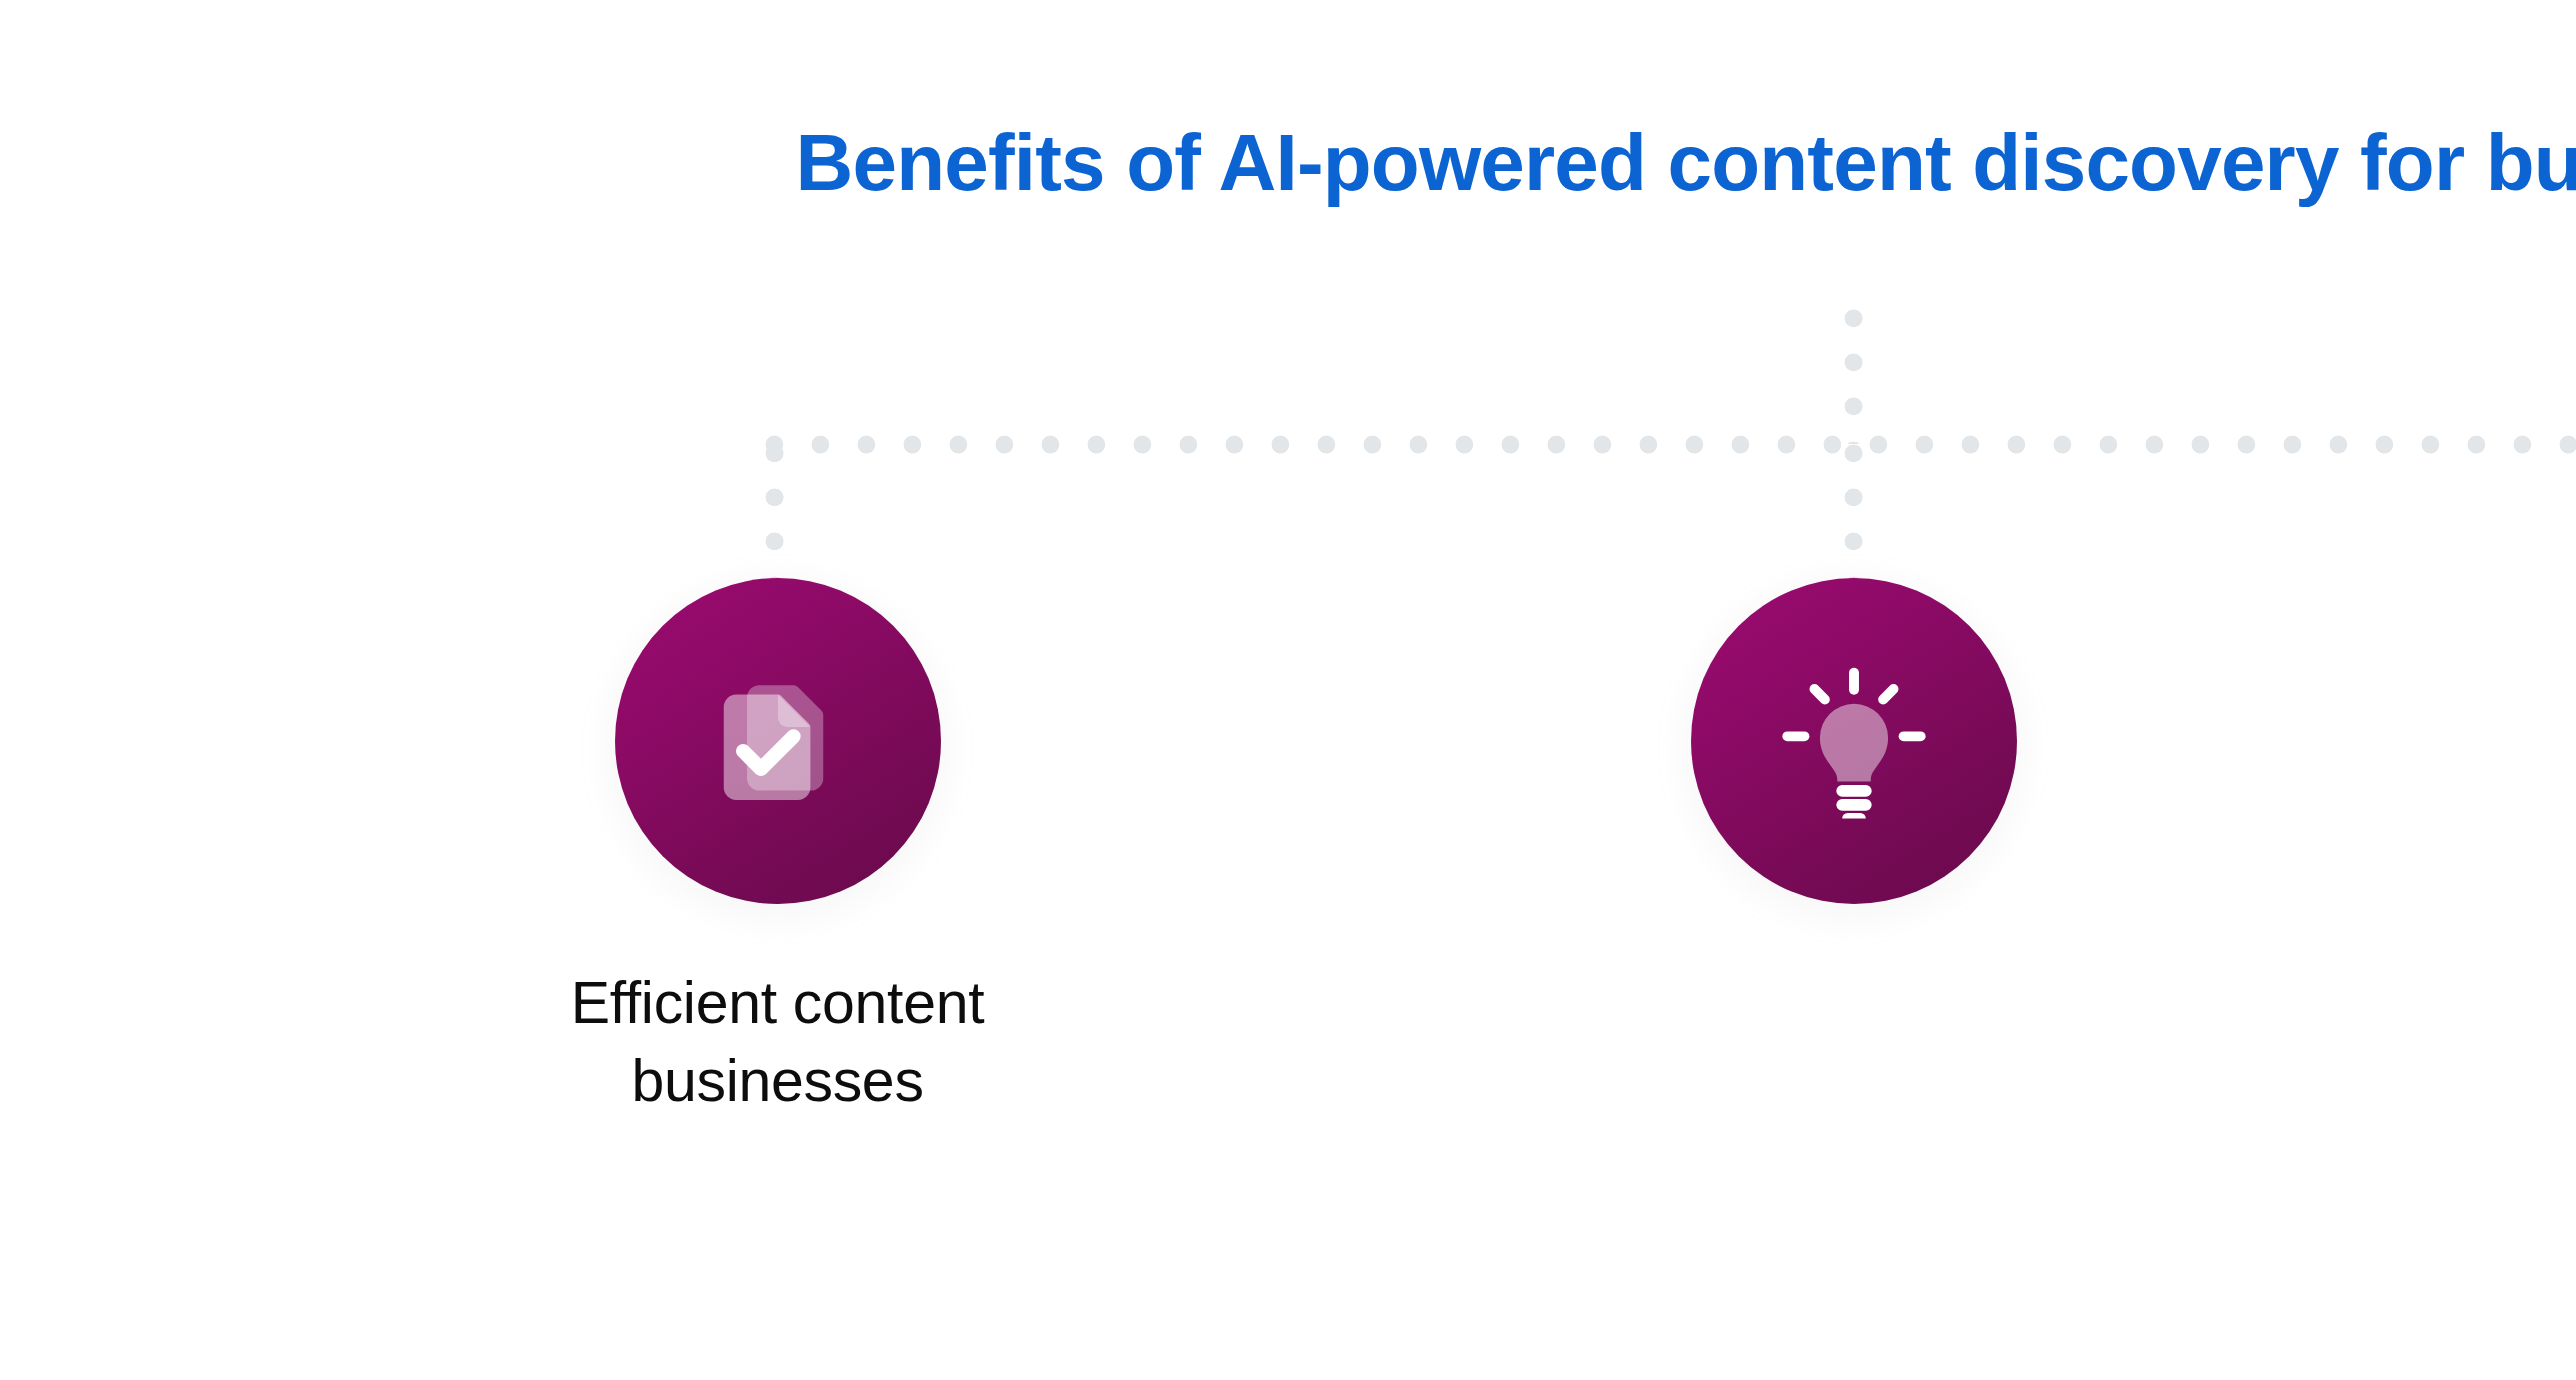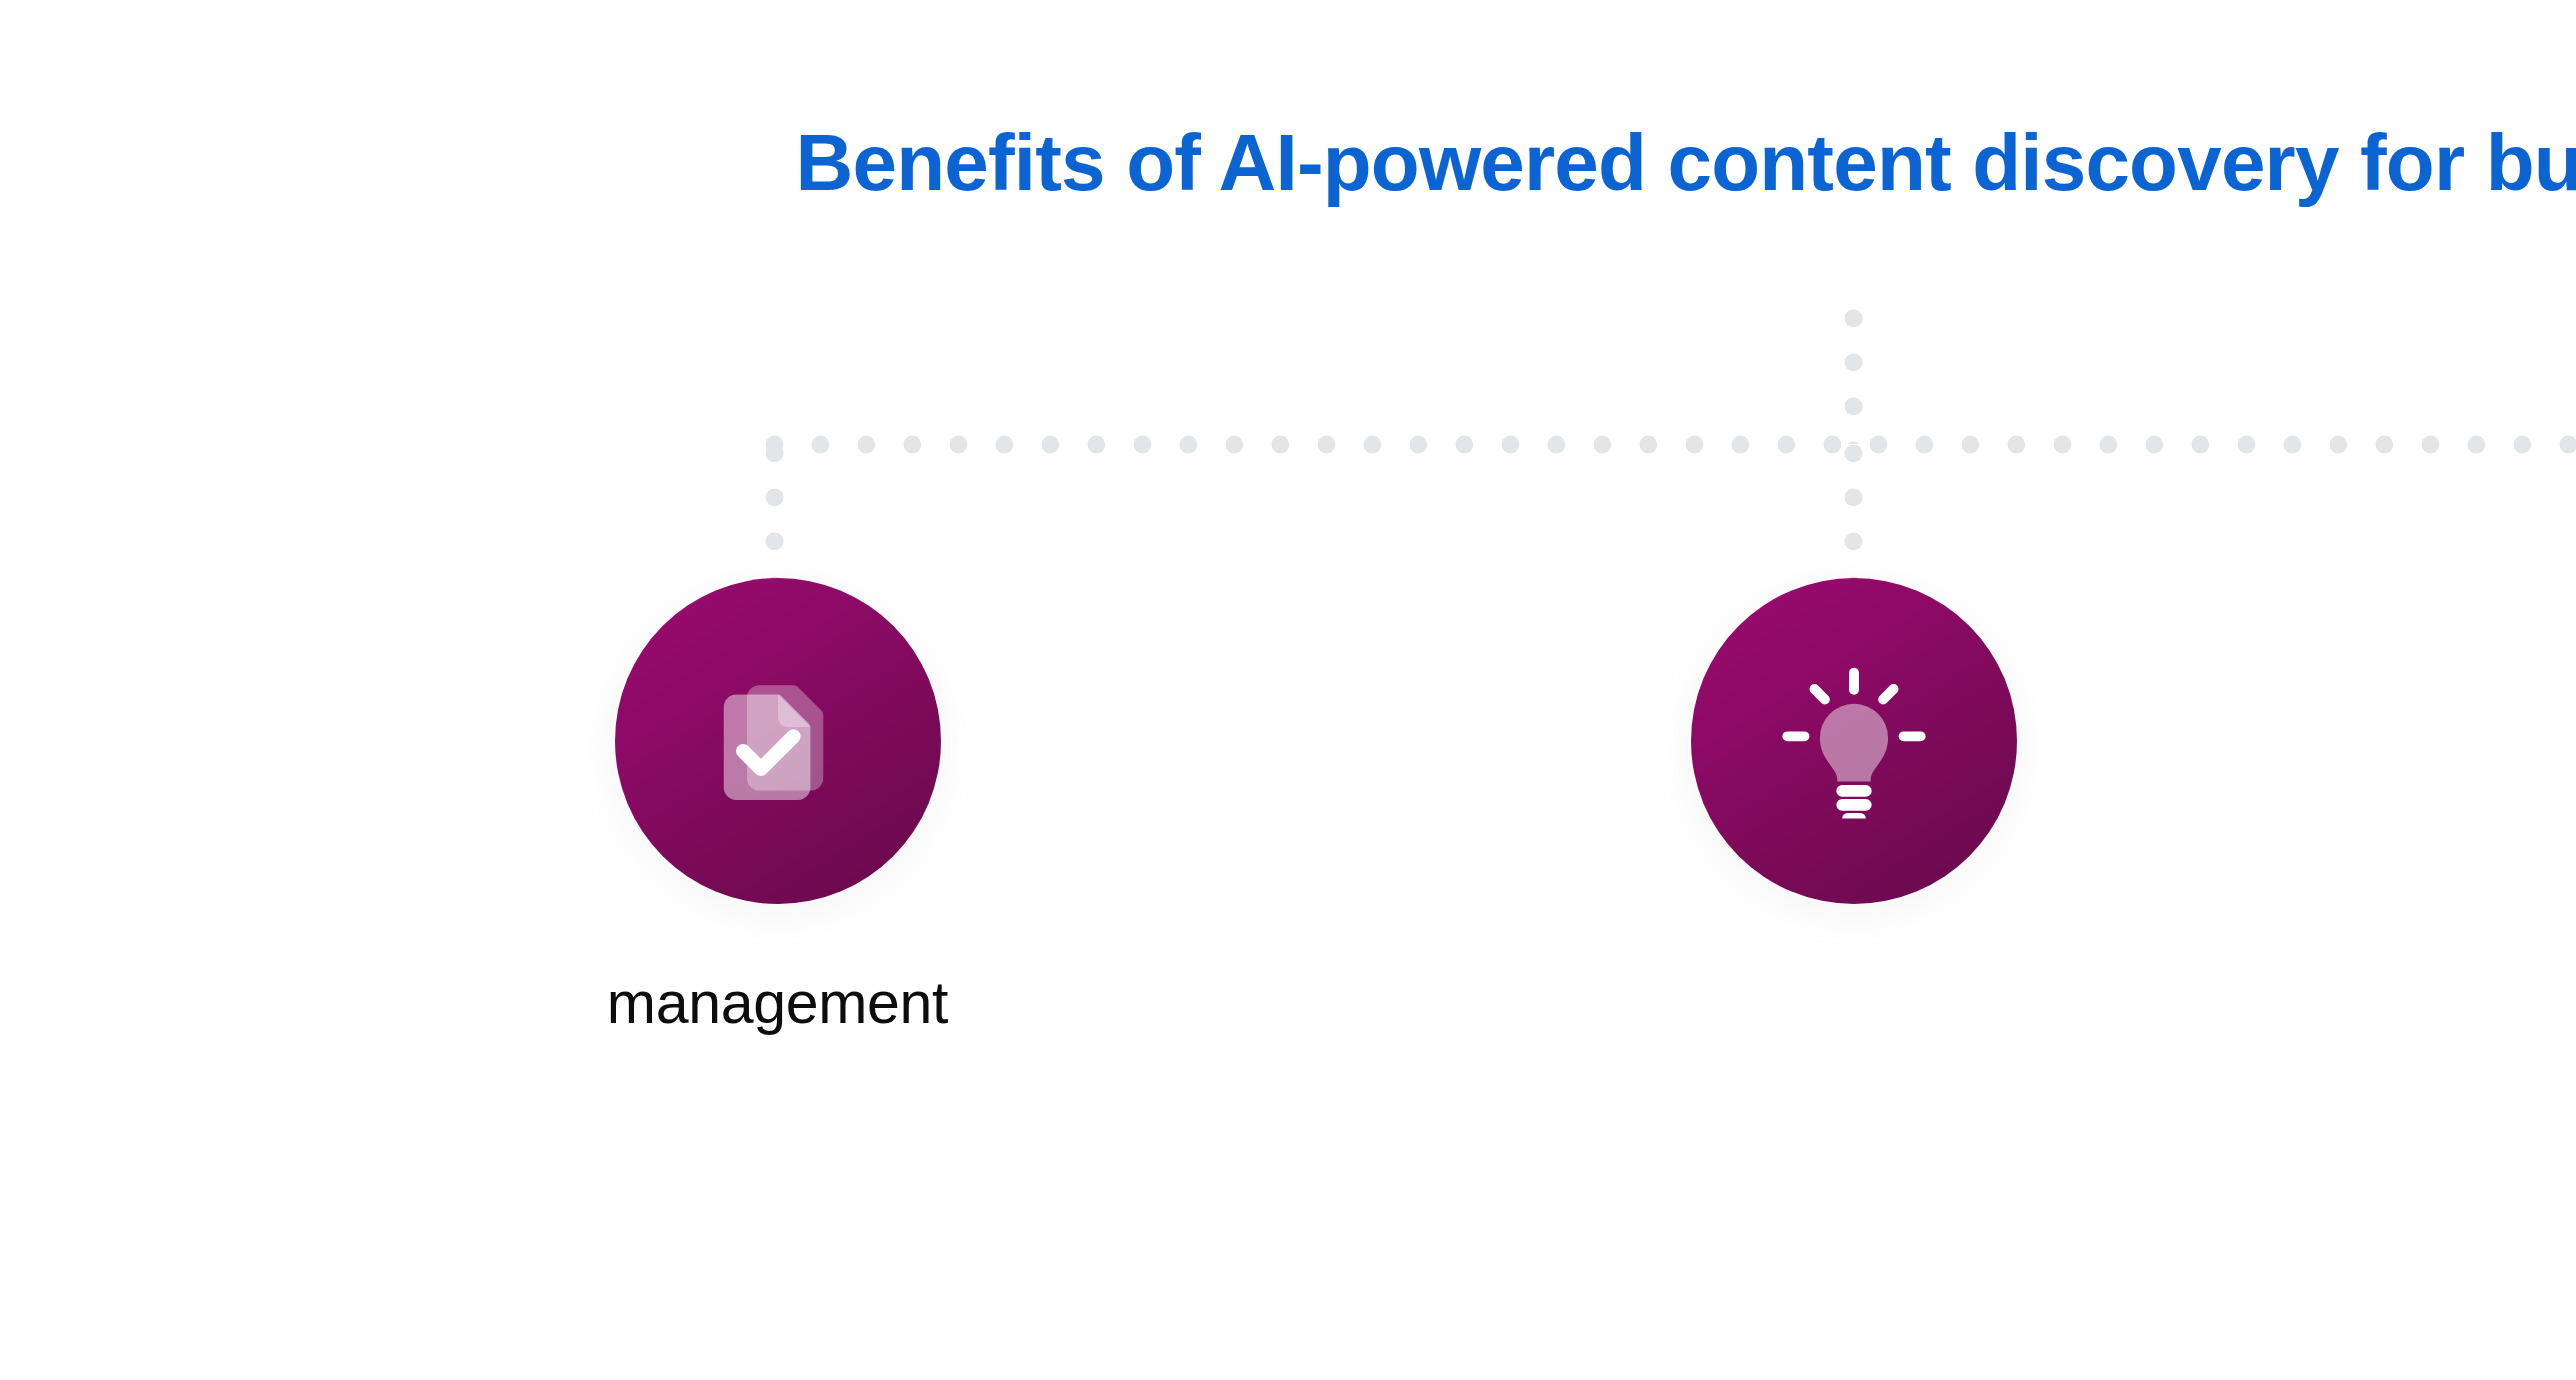--- a/index.html
+++ b/index.html
@@ -153,21 +153,22 @@
 
           <path d="M23 20 h27 a3 3 0 0 1 2.1 0.9 L70 38.8 a3 3 0 0 1 0.9 2.1 V80 a8 8 0 0 1 -8 8 H23 a8 8 0 0 1 -8 -8 V28 a8 8 0 0 1 8 -8 Z" fill="#ffffff" opacity="0.46"></path>
 
           <path d="M50 20 L70.9 40.9 H56 a6 6 0 0 1 -6 -6 Z" fill="#ffffff" opacity="0.30"></path>
 
           <path d="M27.5 56.5 L39 68 L60 47" fill="none" stroke="#ffffff" stroke-width="9.2" stroke-linecap="round" stroke-linejoin="round"></path>
         </svg>
       </div>
     </div>
     <div class="caption">
-      <span class="ln">management</span>
+      <span class="ln">Efficient content</span>
+      <span class="ln">businesses</span>
     </div>
   </div>
 
   <div class="column" style="left:1364px;">
     <div class="badge-wrap">
       <div class="badge-glow"></div>
       <div class="badge">
         <svg viewBox="0 0 100 100">
 
           <path d="M50 26 a22 22 0 0 1 22 22 c0 9.5 -5.2 15.2 -8.6 20.2 c-1.8 2.6 -2.6 4.4 -2.6 6.6 v1.4 H39.2 v-1.4 c0 -2.2 -0.8 -4 -2.6 -6.6 C33.2 63.2 28 57.5 28 48 a22 22 0 0 1 22 -22 Z" fill="#ffffff" opacity="0.45"></path>

